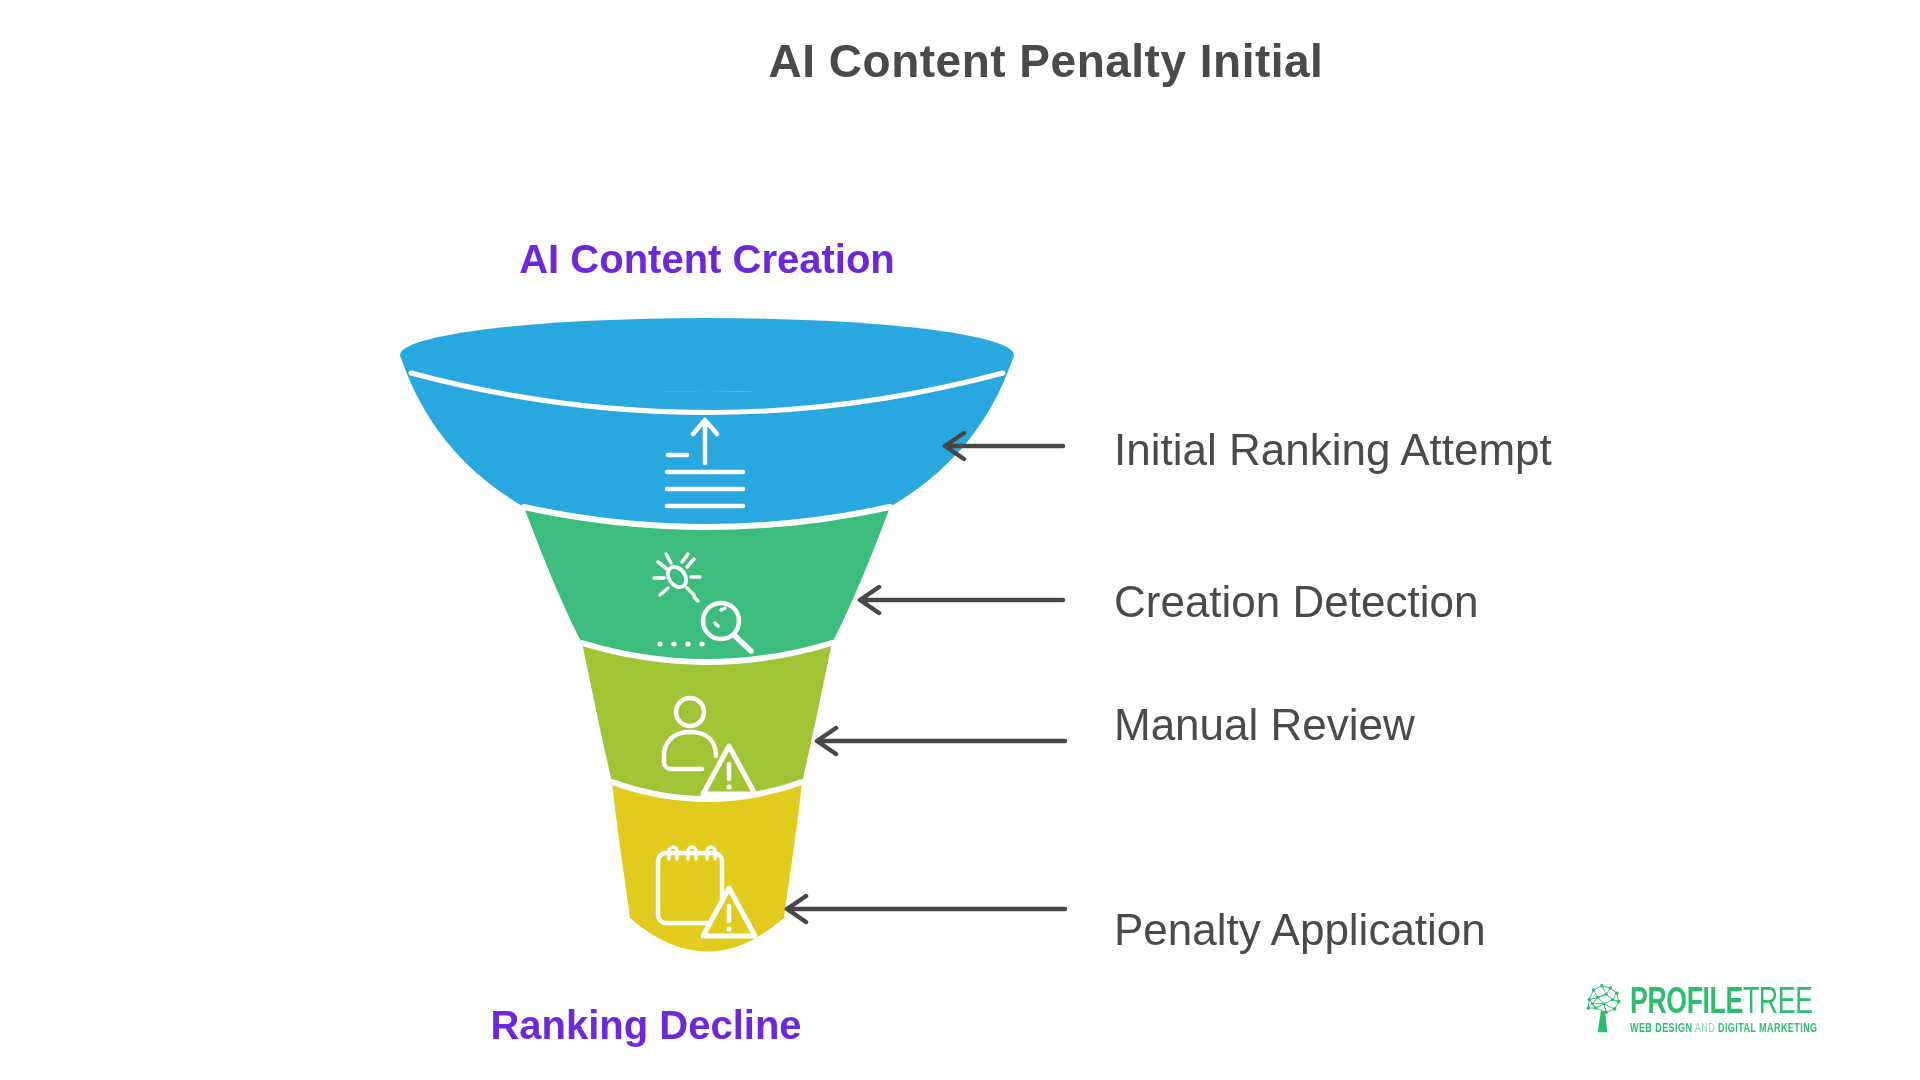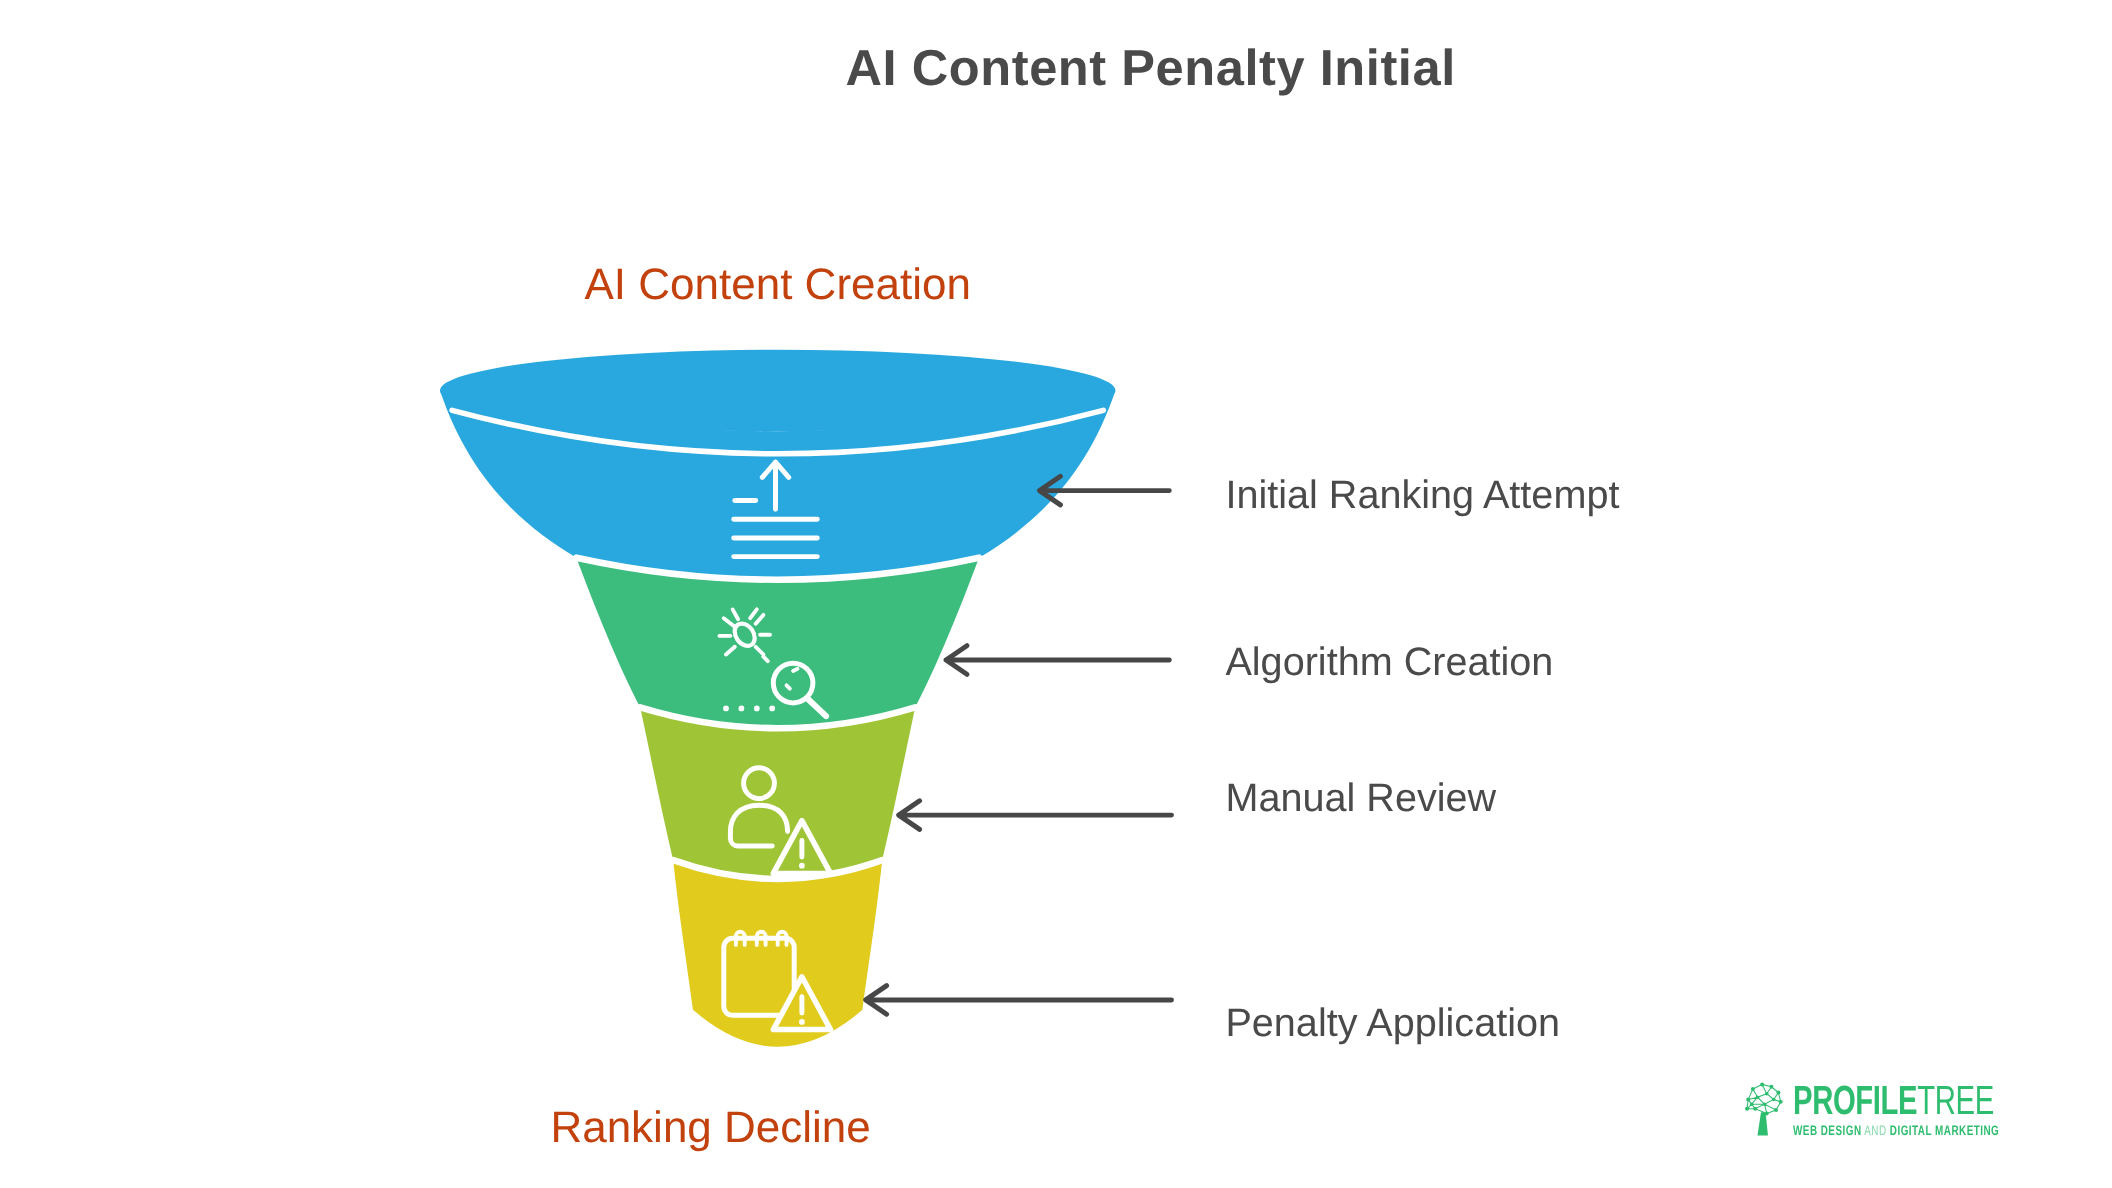--- a/index.html
+++ b/index.html
@@ -9,24 +9,24 @@
     font-family:"Liberation Sans", sans-serif;
     position:relative;
     overflow:hidden;
   }
   .abs { position:absolute; }
   .title {
     font-size:46px; font-weight:700; color:#4a4a4a;
     text-align:center; letter-spacing:0.5px;
   }
   .flabel {
-    font-size:40px; font-weight:400; color:#c2410c; text-align:center;
+    font-size:40px; font-weight:700; color:#6d28d9; text-align:center;
   }
   .stage-label {
-    font-size:36px; font-weight:400; color:#4a4a4a;
+    font-size:44px; font-weight:400; color:#4a4a4a;
     line-height:48px; white-space:nowrap;
   }
   .icon-stroke {
     stroke:#ffffff; fill:none; stroke-width:4.5;
     stroke-linecap:round; stroke-linejoin:round;
   }
   .sep { stroke:#ffffff; stroke-width:6; fill:none; stroke-linecap:round; }
   .lip { stroke:#ffffff; stroke-width:5; fill:none; stroke-linecap:round; }
   .arrow { fill:none; stroke-width:4.5; stroke-linecap:round; stroke-linejoin:round; }
   
@@ -40,21 +40,21 @@
 </style>
 </head>
 <body>
 
 <div class="abs title" style="left:746px; top:34px; width:600px;">AI Content Penalty Initial</div>
 
 <div class="abs flabel" style="left:507px; top:237px; width:400px;">AI Content Creation</div>
 <div class="abs flabel" style="left:446px; top:1003px; width:400px;">Ranking Decline</div>
 
 <div class="abs stage-label" style="left:1114px; top:426px;">Initial Ranking Attempt</div>
-<div class="abs stage-label" style="left:1114px; top:578px;">Algorithm Creation</div>
+<div class="abs stage-label" style="left:1114px; top:578px;">Creation Detection</div>
 <div class="abs stage-label" style="left:1114px; top:680px;margin-top:21px;">Manual Review</div>
 <div class="abs stage-label" style="left:1114px; top:906px;">Penalty Application</div>
 
 <svg class="abs" style="left:380px; top:300px;" width="660" height="700" viewBox="0 0 660 700">
 
   <path d="M 20,55 C 45,130 90,175 144,207 Q 327,247 510,207 C 564,175 609,130 634,55 Q 327,129 20,55 Z" fill="#29a8df"></path>
   <ellipse cx="327" cy="55" rx="307" ry="37" fill="#29a8df"></ellipse>
   <path class="lip" d="M 31,73 Q 327,152 623,73"></path>
 
   <path d="M 144,207 Q 327,247 510,207 C 494,250 472,305 452,343 Q 327,381 202,343 C 182,305 160,250 144,207 Z" fill="#3dbd7d"></path>

